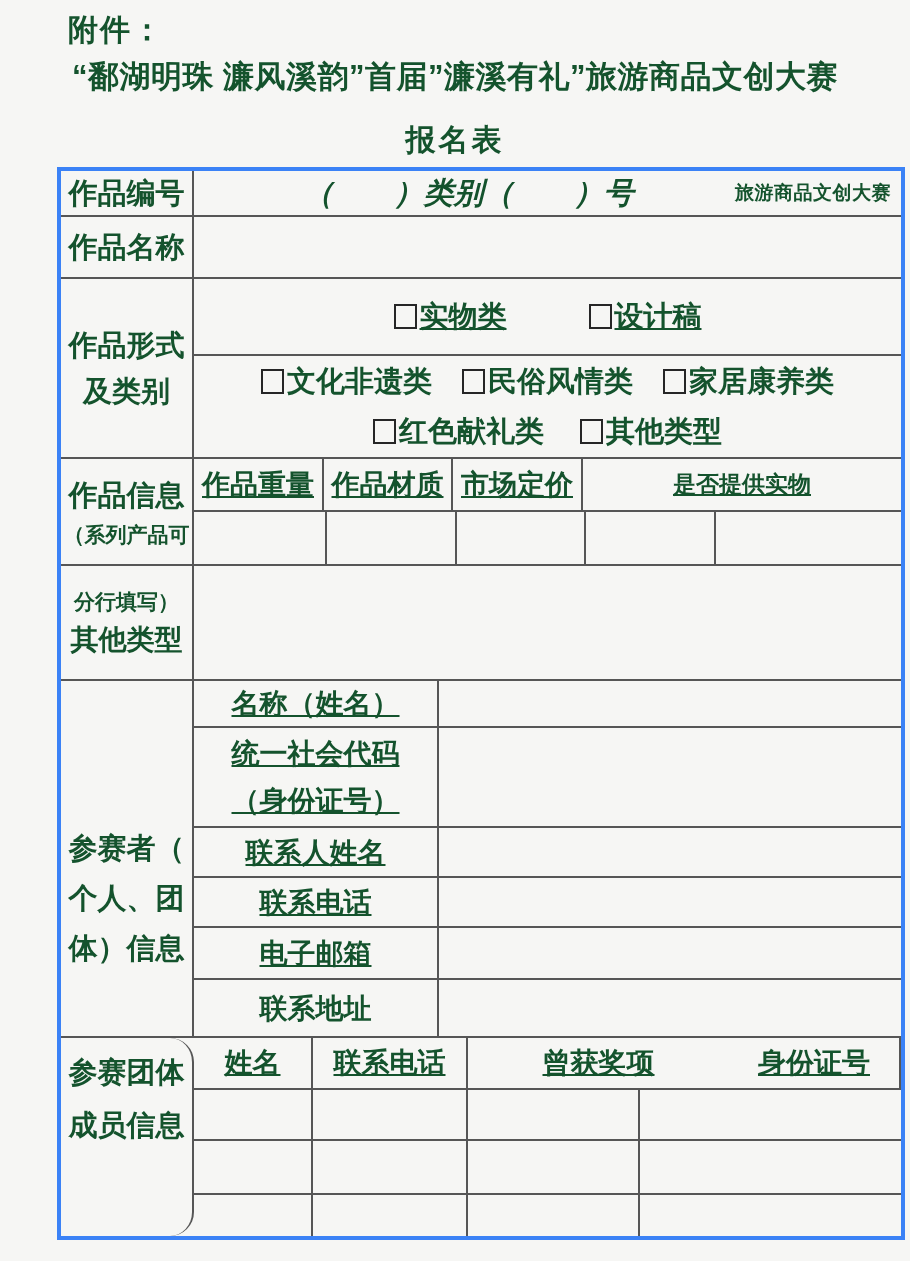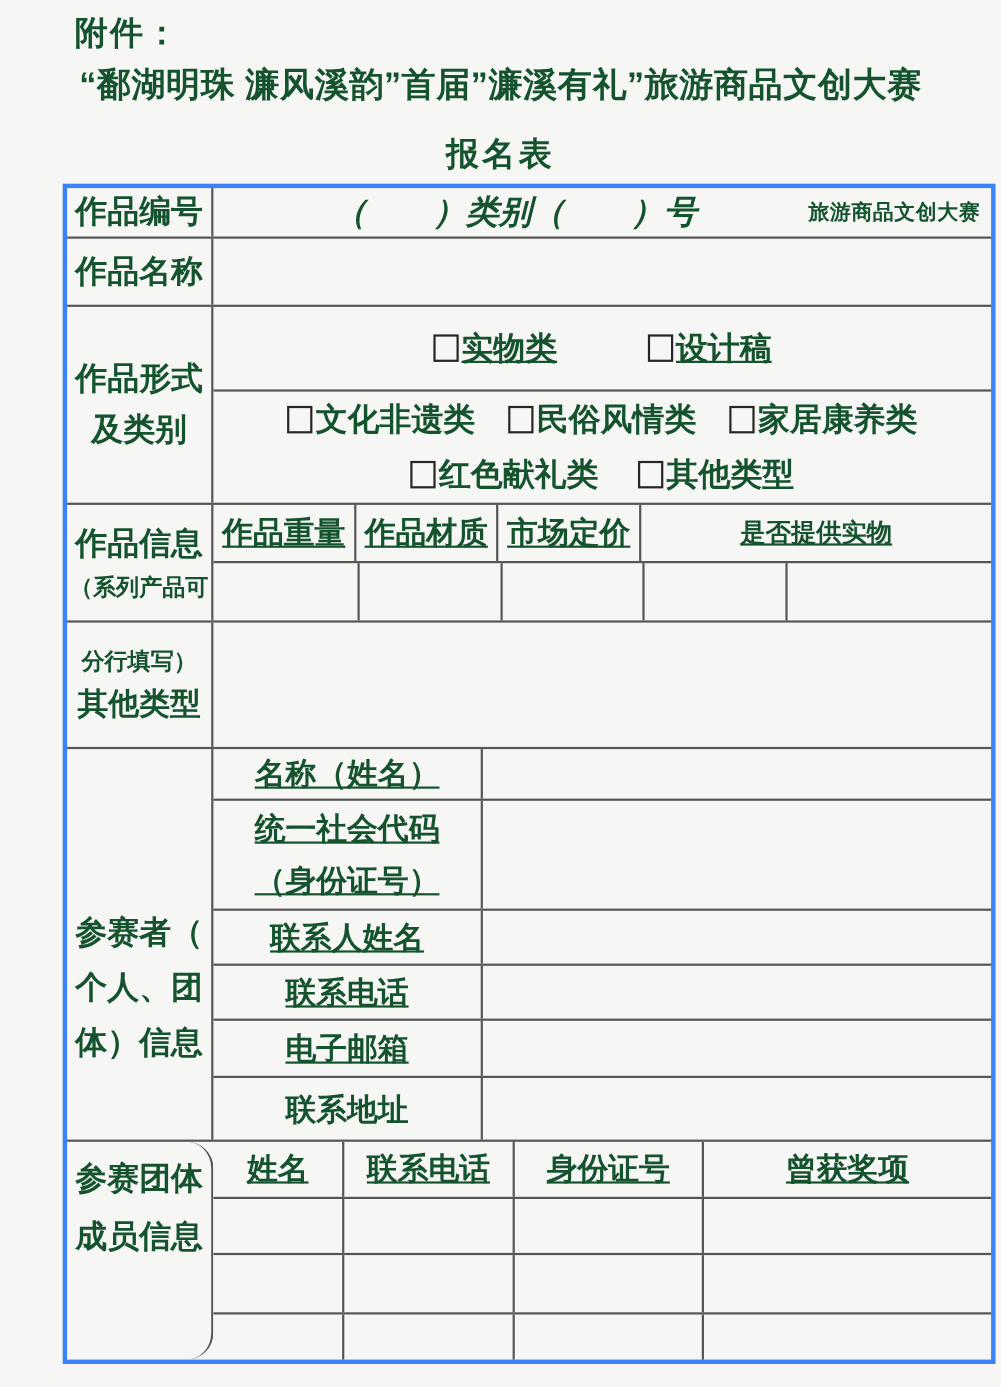--- a/index.html
+++ b/index.html
@@ -194,22 +194,22 @@
 
     <div class="row last">
       <div class="labcol glabel">
         <span>参赛团体</span>
         <span>成员信息</span>
       </div>
       <div class="content vstack">
         <div class="sub bb" style="height:52px">
           <div class="hcell m1">姓名</div>
           <div class="hcell m2">联系电话</div>
+          <div class="hcell wfill lastc">曾获奖项</div>
           <div class="hcell m3">身份证号</div>
-          <div class="hcell wfill lastc">曾获奖项</div>
         </div>
         <div class="sub bb" style="height:51px">
           <div class="hcell m1"></div>
           <div class="hcell m2"></div>
           <div class="hcell m3"></div>
           <div class="hcell wfill lastc"></div>
         </div>
         <div class="sub bb" style="height:54px">
           <div class="hcell m1"></div>
           <div class="hcell m2"></div>

